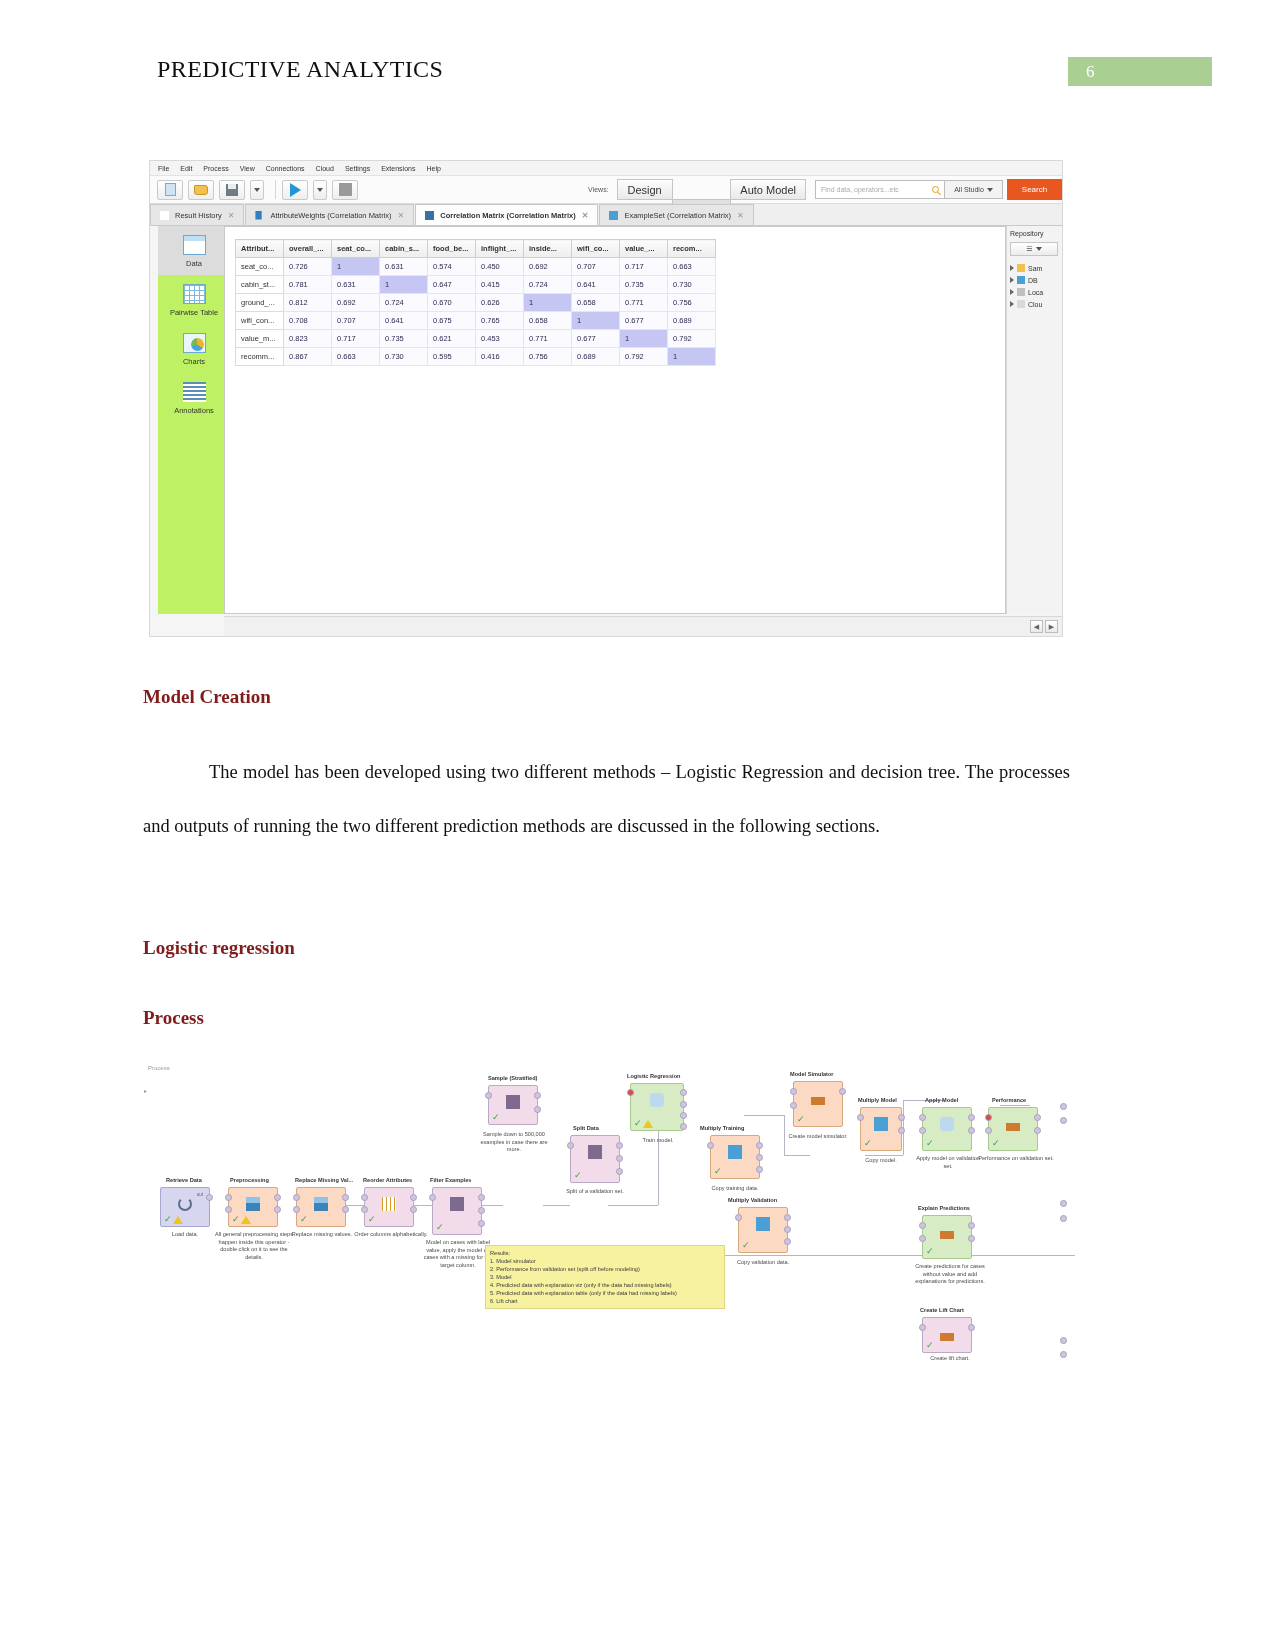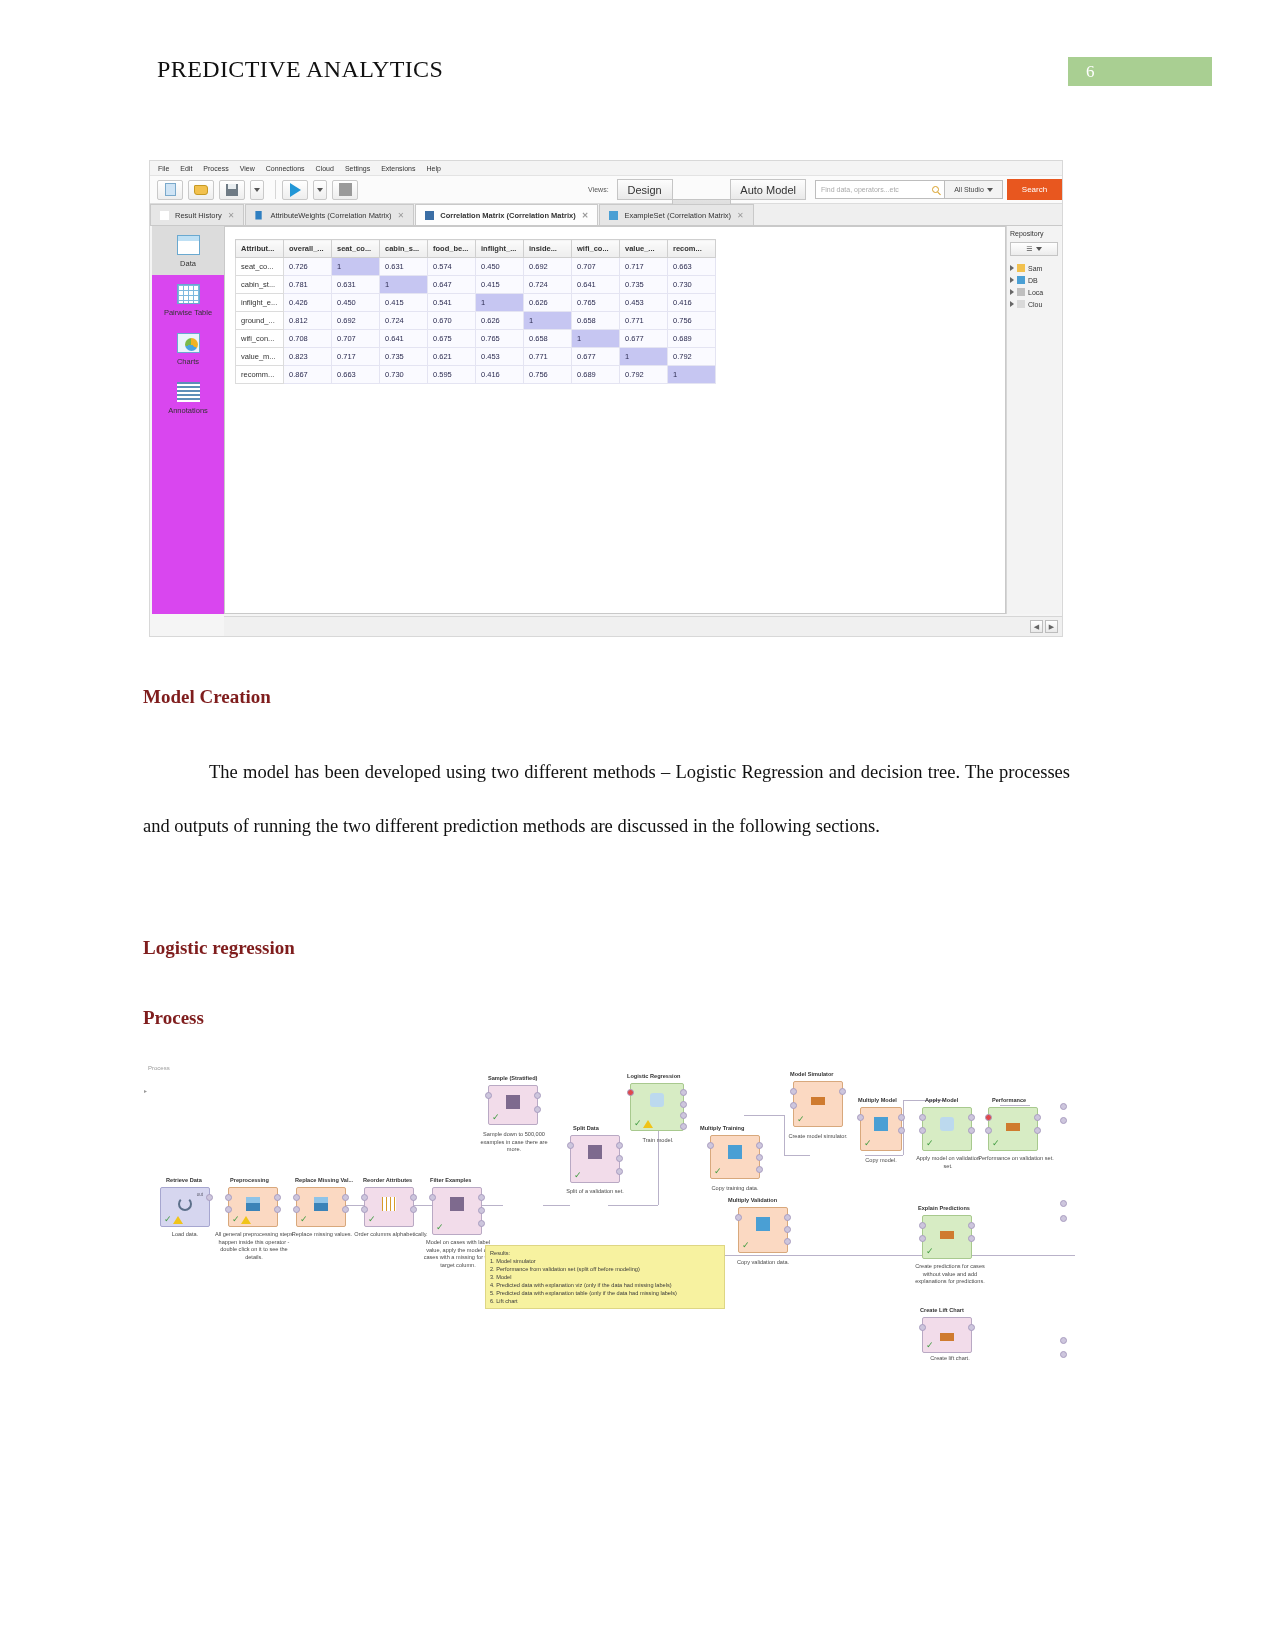--- a/index.html
+++ b/index.html
@@ -110,22 +110,22 @@
   .tabico.hist{ background:linear-gradient(#fff,#fff); }
   .tabico.aw{ background:#2f7fc1; clip-path:polygon(0 0,70% 0,70% 100%,0 100%); }
   .tabico.cm{ background:#3b6ea5; }
   .tabico.es{ background:#4a9fd4; }
 
   .rm-body{
     position:absolute; left:0; top:65px; right:0; bottom:0;
     background:#f5f5f5;
   }
   .rm-leftrail{
-    position:absolute; left:2px; top:0; width:73px; bottom:22px;
-    background:#d946ef; border-right:1px solid #d6d6d6;
+    position:absolute; left:8px; top:0; width:73px; bottom:22px;
+    background:#bef264; border-right:1px solid #d6d6d6;
   }
   .rail-item{
     width:100%; padding:9px 2px 7px; text-align:center;
     font-size:7.5px; color:#333;
   }
   .rail-item.active{ background:#dcdcdc; }
   .rail-ico{ width:23px;height:20px;margin:0 auto 4px; border:1px solid #6aa9d0; background:#fff; position:relative; }
   .rail-ico.data{ background:linear-gradient(#bfe0f4 0 30%, #fff 30% 100%); }
   .rail-ico.pair{
     background:
@@ -391,32 +391,20 @@
               <td class="rowname">cabin_st...</td>
               <td>0.781</td>
               <td>0.631</td>
               <td class="diag">1</td>
               <td>0.647</td>
               <td>0.415</td>
               <td>0.724</td>
               <td>0.641</td>
               <td>0.735</td>
               <td>0.730</td>
-            </tr>
-            <tr>
-              <td class="rowname">inflight_e...</td>
-              <td>0.426</td>
-              <td>0.450</td>
-              <td>0.415</td>
-              <td>0.541</td>
-              <td class="diag">1</td>
-              <td>0.626</td>
-              <td>0.765</td>
-              <td>0.453</td>
-              <td>0.416</td>
             </tr>
             <tr>
               <td class="rowname">ground_...</td>
               <td>0.812</td>
               <td>0.692</td>
               <td>0.724</td>
               <td>0.670</td>
               <td>0.626</td>
               <td class="diag">1</td>
               <td>0.658</td>

